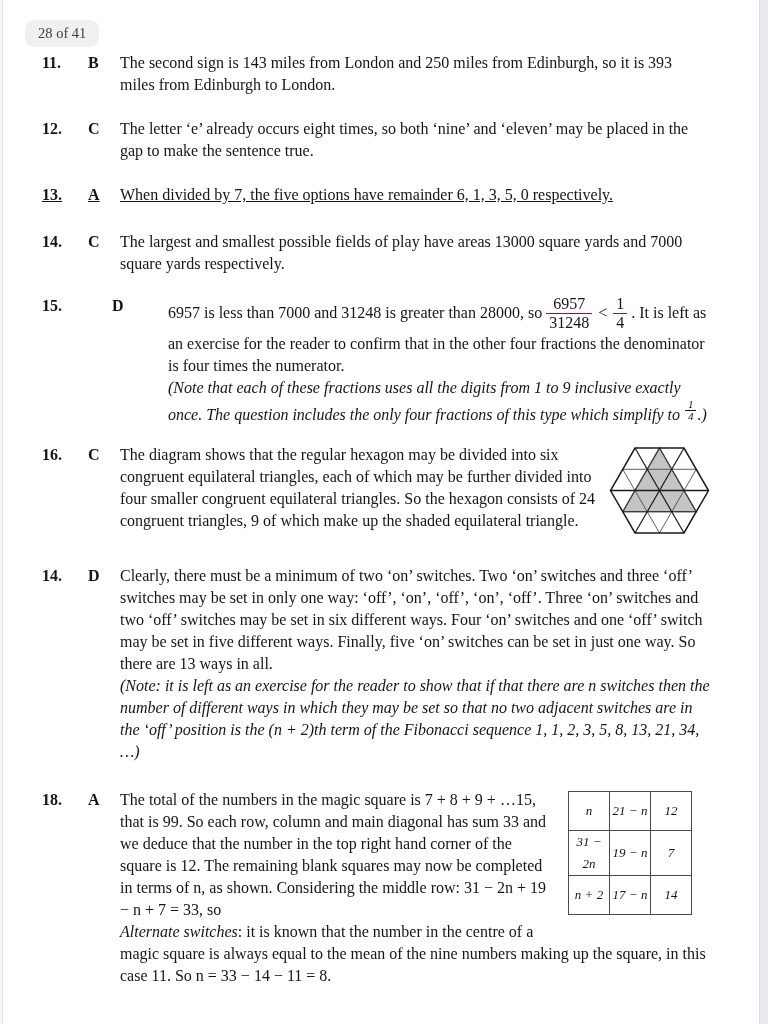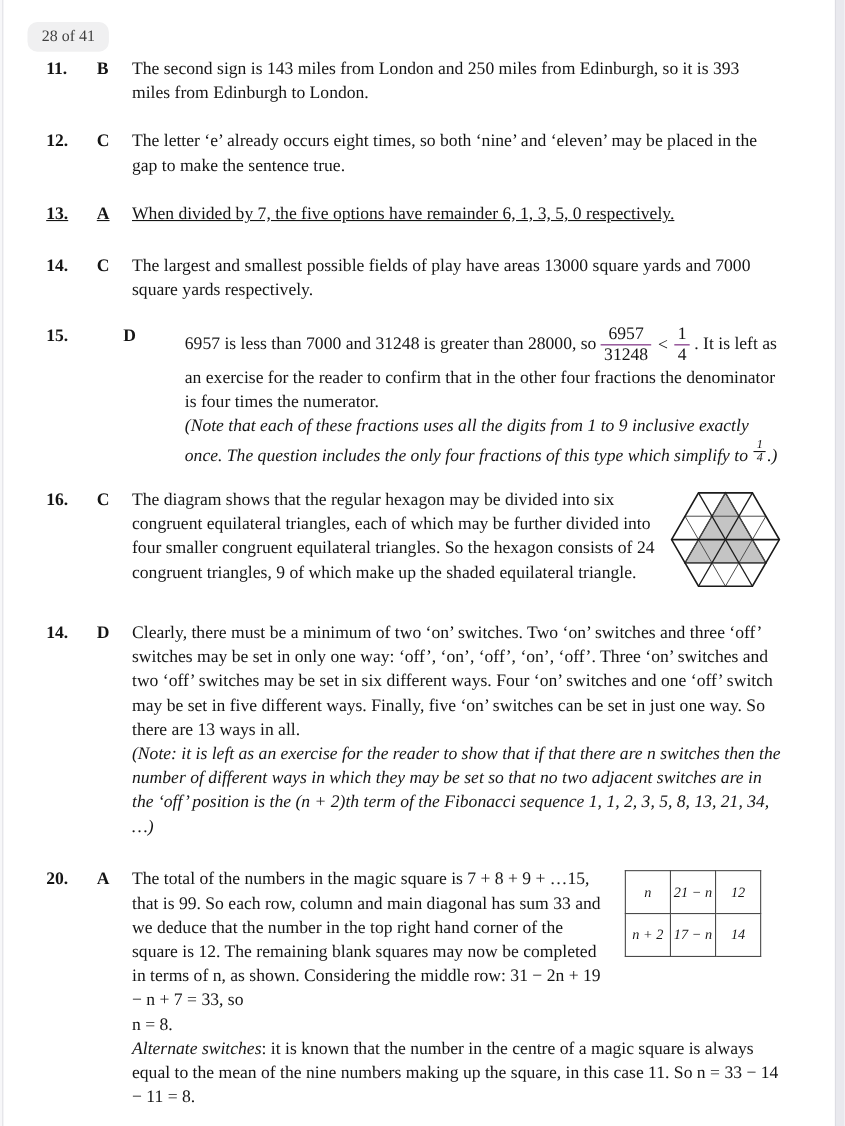--- a/index.html
+++ b/index.html
@@ -145,36 +145,40 @@
   <div class="sol m17">
     <span class="qnum">14.</span>
     <span class="ans">D</span>
     <div class="body">
       <p>Clearly, there must be a minimum of two ‘on’ switches.  Two ‘on’ switches and three ‘off’ switches may be set in only one way: ‘off’, ‘on’, ‘off’, ‘on’, ‘off’. Three ‘on’ switches and two ‘off’ switches may be set in six different ways. Four ‘on’ switches and one ‘off’ switch may be set in five different ways. Finally, five ‘on’ switches can be set in just one way.  So there are 13 ways in all.</p>
       <p class="italic">(Note: it is left as an exercise for the reader to show that if that there are n switches then the number of different ways in which they may be set so that no two adjacent switches are in the ‘off’ position is the (n + 2)th  term of the Fibonacci sequence 1, 1, 2, 3, 5, 8, 13, 21, 34, …)</p>
     </div>
   </div>
 
   <div class="sol">
-    <span class="qnum">20.</span>
+    <span class="qnum">18.</span>
     <span class="ans">A</span>
     <div class="body">
       <table class="magic-square">
         <tbody>
             <tr>
           <td>n</td>
           <td>21 − n</td>
           <td>12</td>
         </tr>
         <tr>
+          <td>31 − 2n</td>
+          <td>19 − n</td>
+          <td>7</td>
+        </tr>
+        <tr>
           <td>n + 2</td>
           <td>17 − n</td>
           <td>14</td>
         </tr>
       </tbody>
         </table>
       <p>The total of the numbers in the magic square is 7 + 8 + 9 + …15, that is 99. So each row, column and main diagonal has sum 33 and we deduce that the number in the top right hand corner of the square is 12. The remaining blank squares may now be completed in terms of n, as shown. Considering the middle row: 31 − 2n + 19 − n + 7 = 33, so</p>
-      <p>n  =  8.</p>
       <p><span class="italic">Alternate switches</span><span>: it is known that the number in the centre of a magic square is always equal to the mean of the nine numbers making up the square, in this case 11. So n  =  33  −  14  −  11  =  8.</span></p>
     </div>
   </div>
 
 </div>
 
 </body></html>

